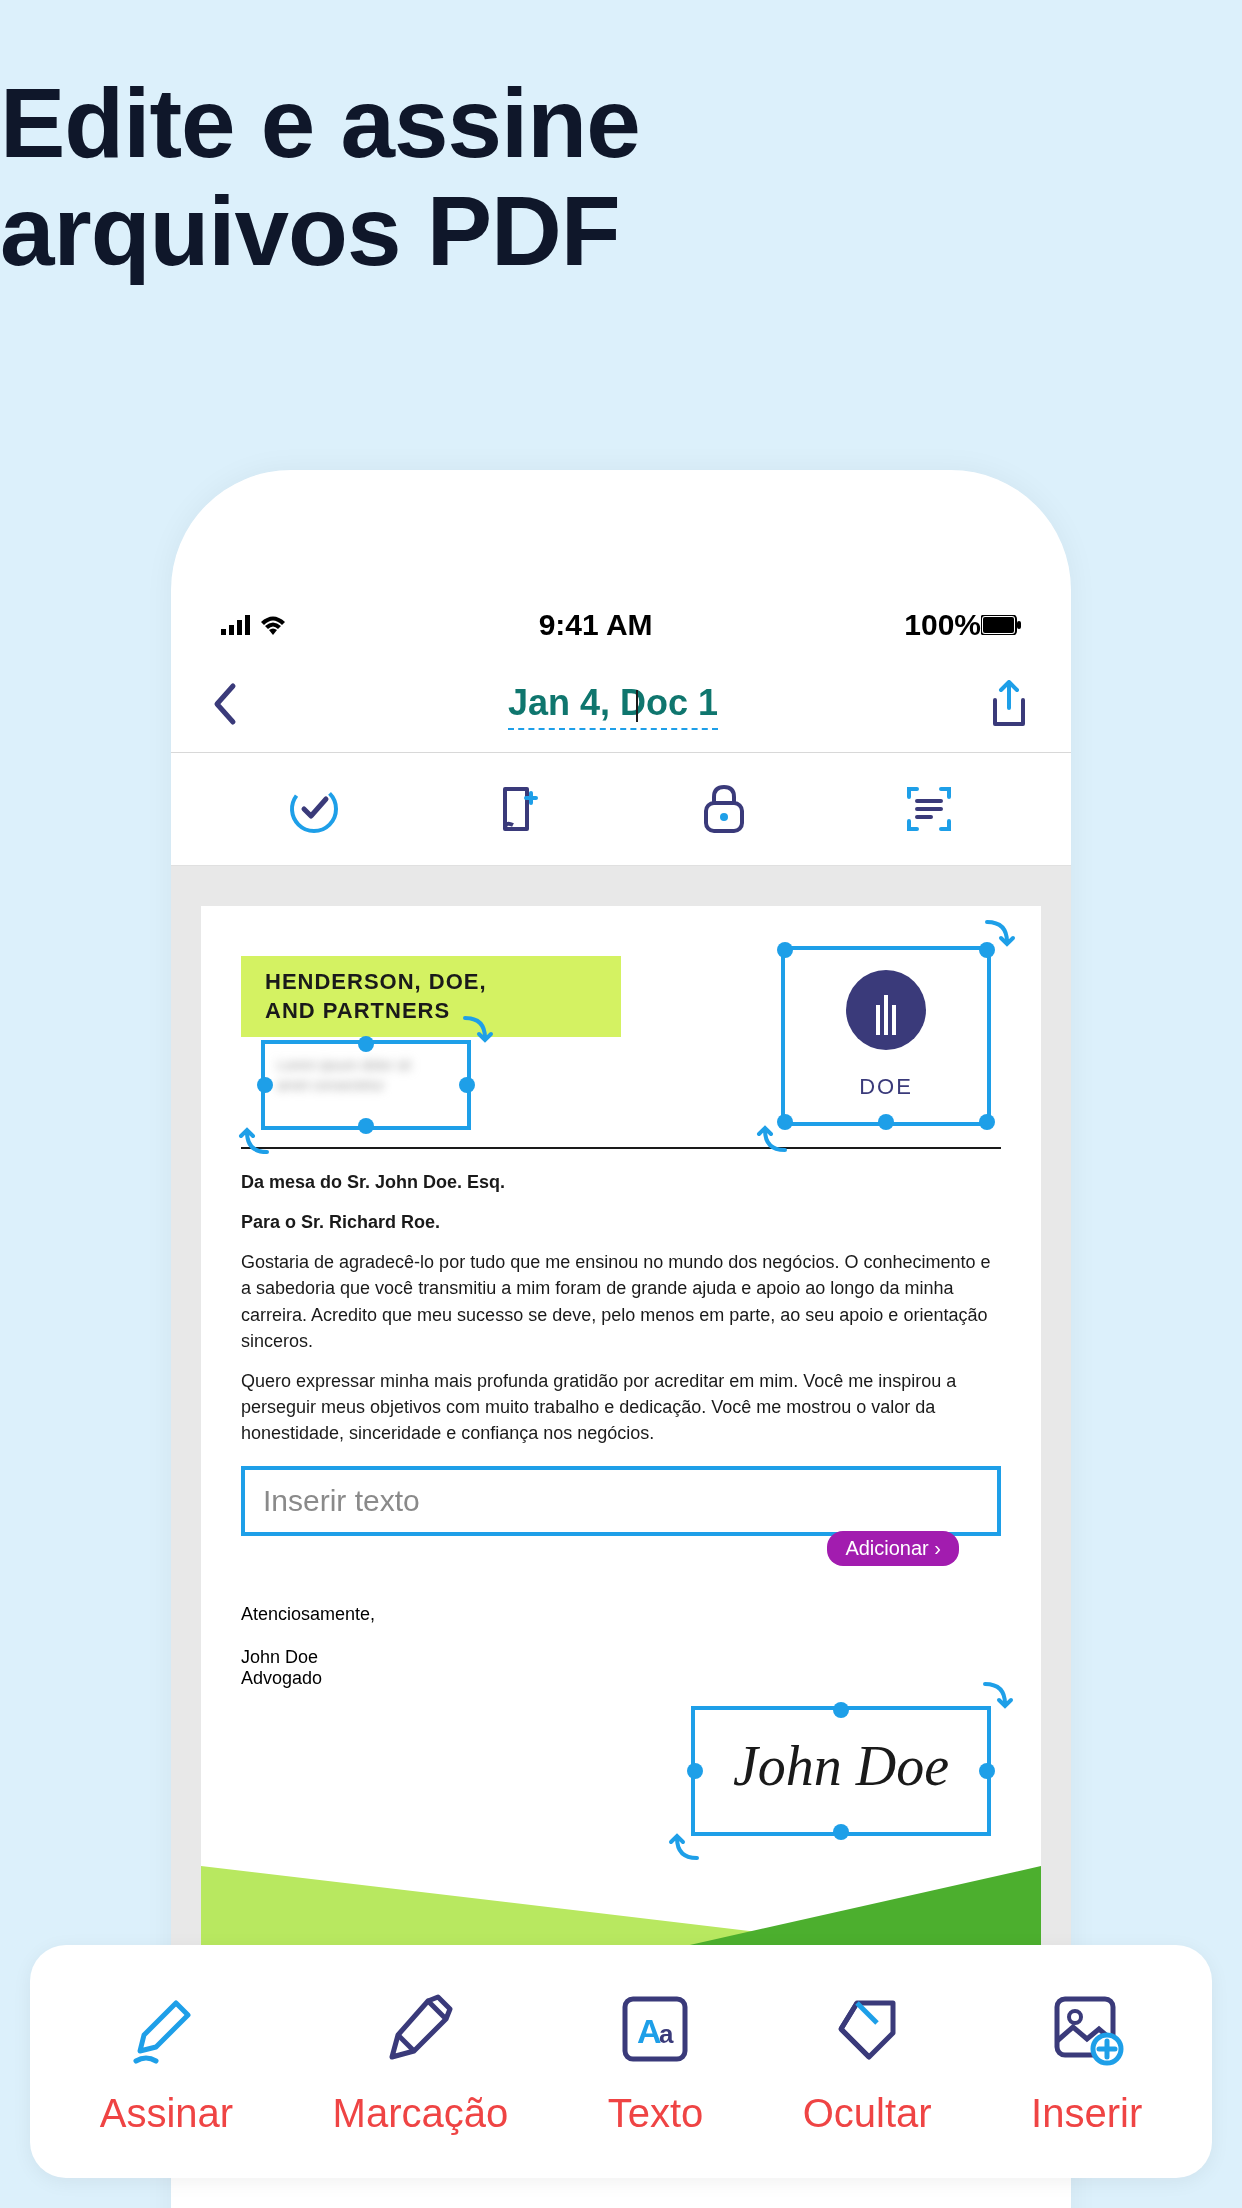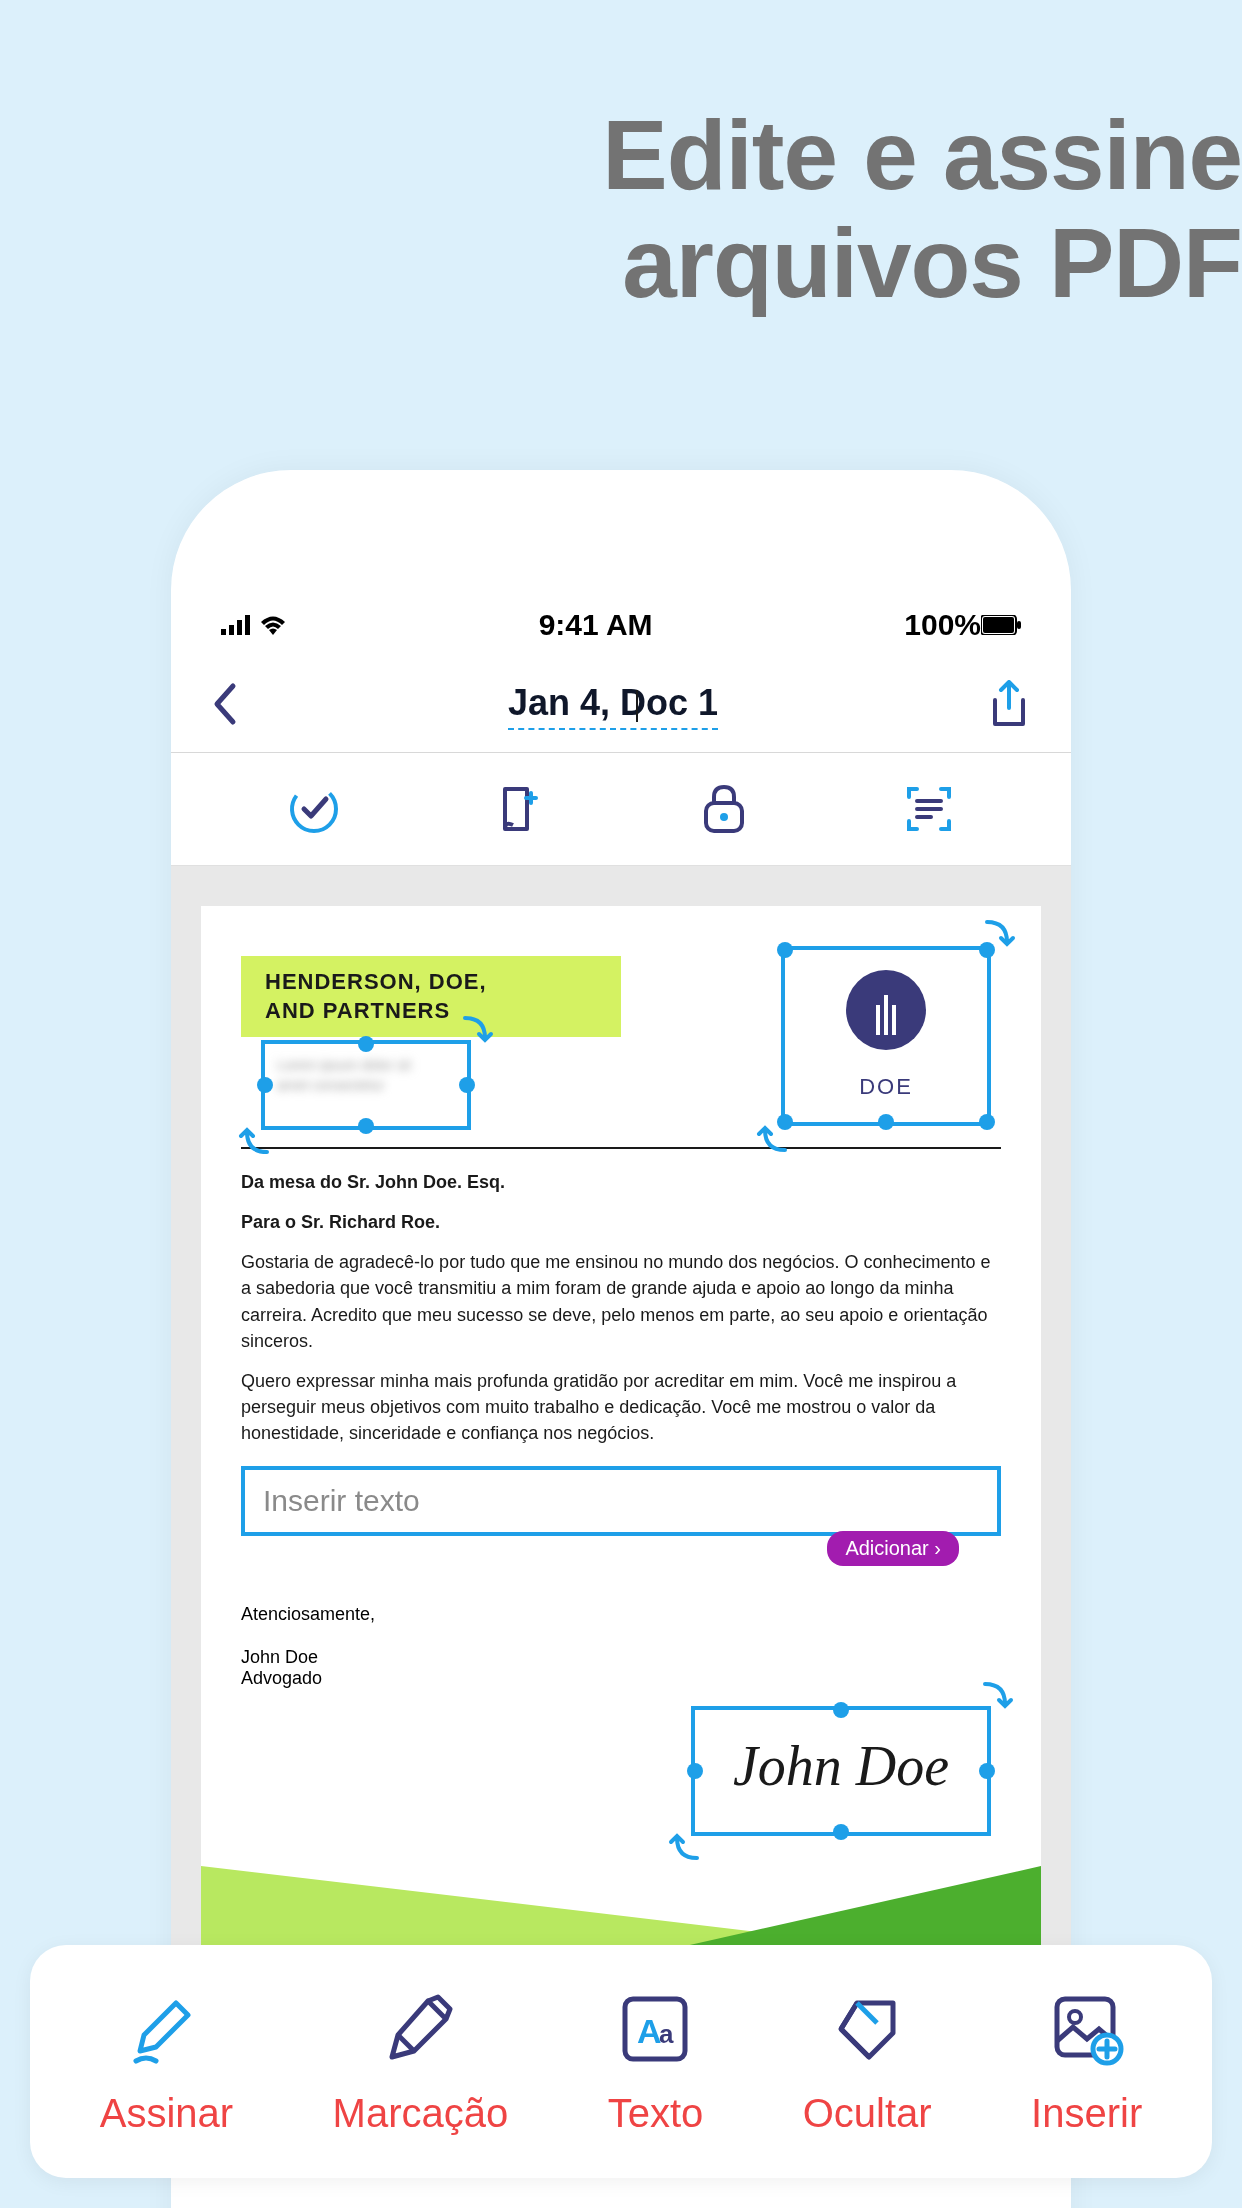--- a/index.html
+++ b/index.html
@@ -5,26 +5,26 @@
 * { margin: 0; padding: 0; box-sizing: border-box; }
 body {
   width: 1242px;
   height: 2208px;
   background: #dcf0fb;
   font-family: -apple-system, BlinkMacSystemFont, 'Helvetica Neue', sans-serif;
   position: relative;
   overflow: hidden;
 }
 .headline {
-  text-align: right;
+  text-align: left;
   font-size: 98px;
   font-weight: 700;
-  color: #737373;
+  color: #0f172a;
   line-height: 1.1;
-  padding-top: 102px;
+  padding-top: 70px;
   letter-spacing: -1px;
 }
 .phone-frame {
   position: absolute;
   top: 470px;
   left: 50%;
   transform: translateX(-50%);
   width: 900px;
   height: 1900px;
   background: #fff;
@@ -47,21 +47,21 @@
 .nav-bar {
   display: flex;
   align-items: center;
   justify-content: space-between;
   padding: 28px 40px 20px;
   border-bottom: 1px solid #d8d8d8;
 }
 .doc-title {
   font-size: 36px;
   font-weight: 600;
-  color: #0f172a;
+  color: #0f766e;
   border-bottom: 2px dashed #1e9fe8;
   padding-bottom: 4px;
   position: relative;
 }
 .doc-title::after {
   content: '';
   position: absolute;
   right: 80px;
   top: 8px;
   width: 2px;

